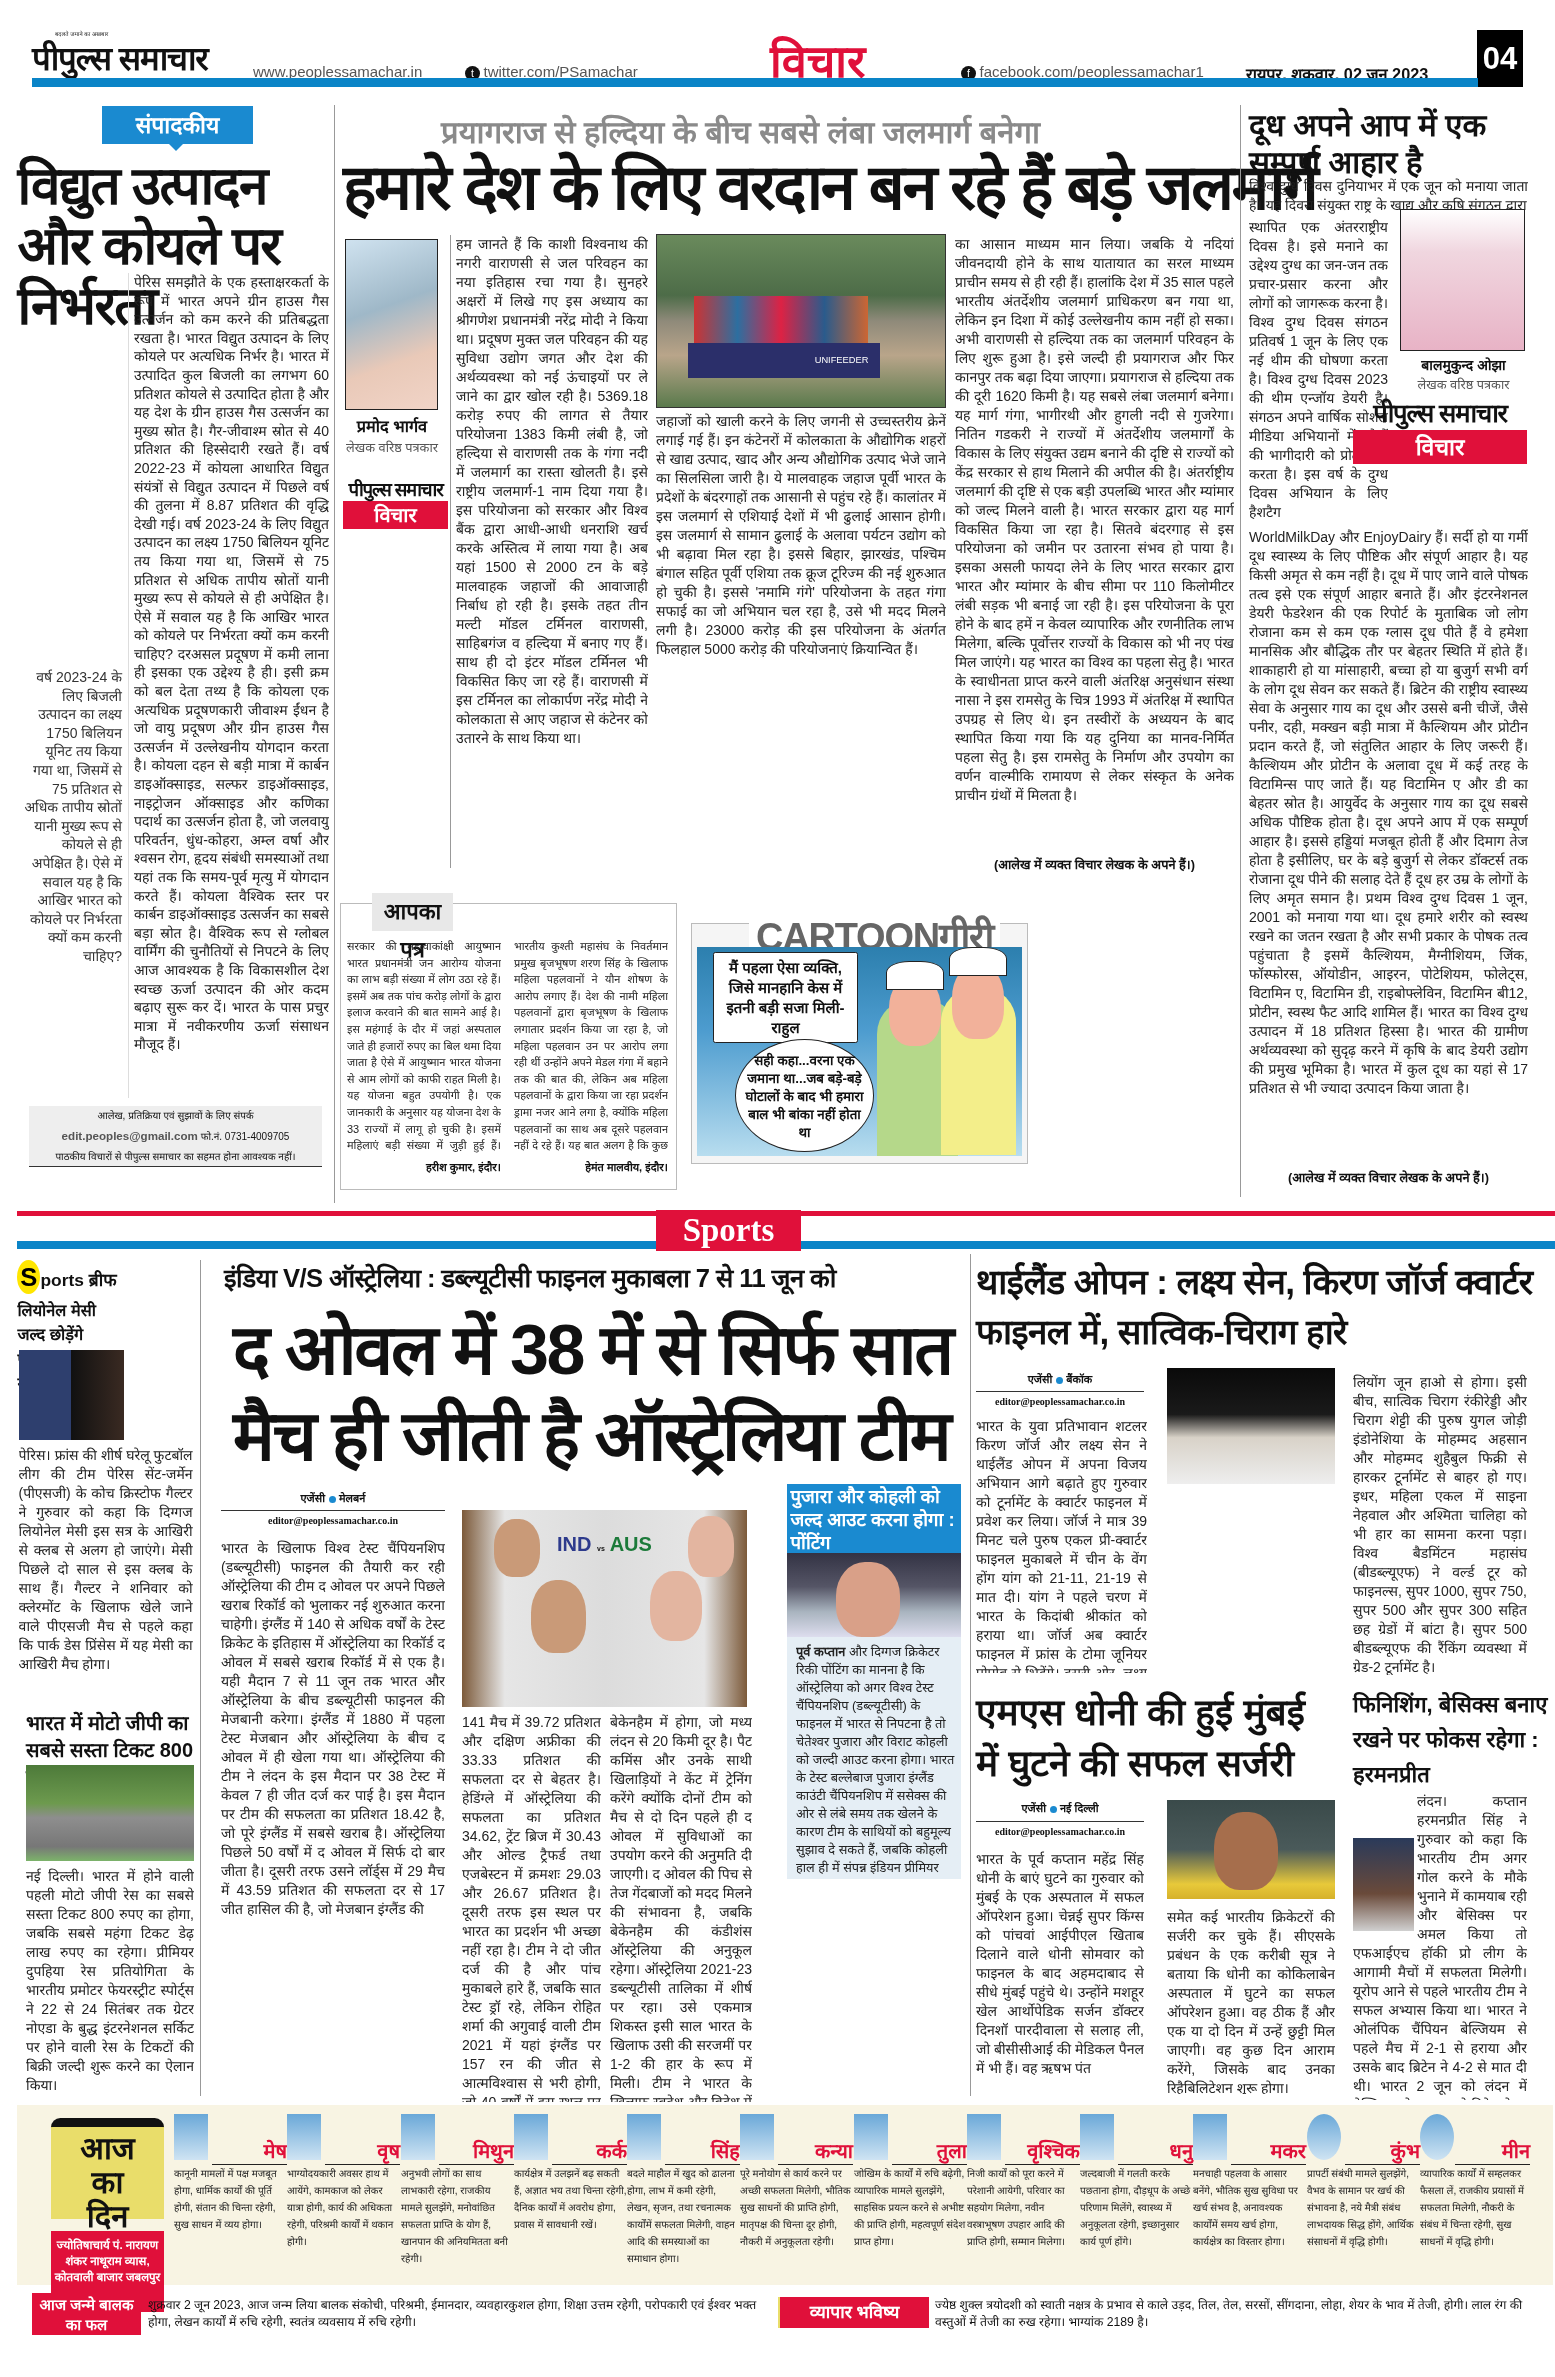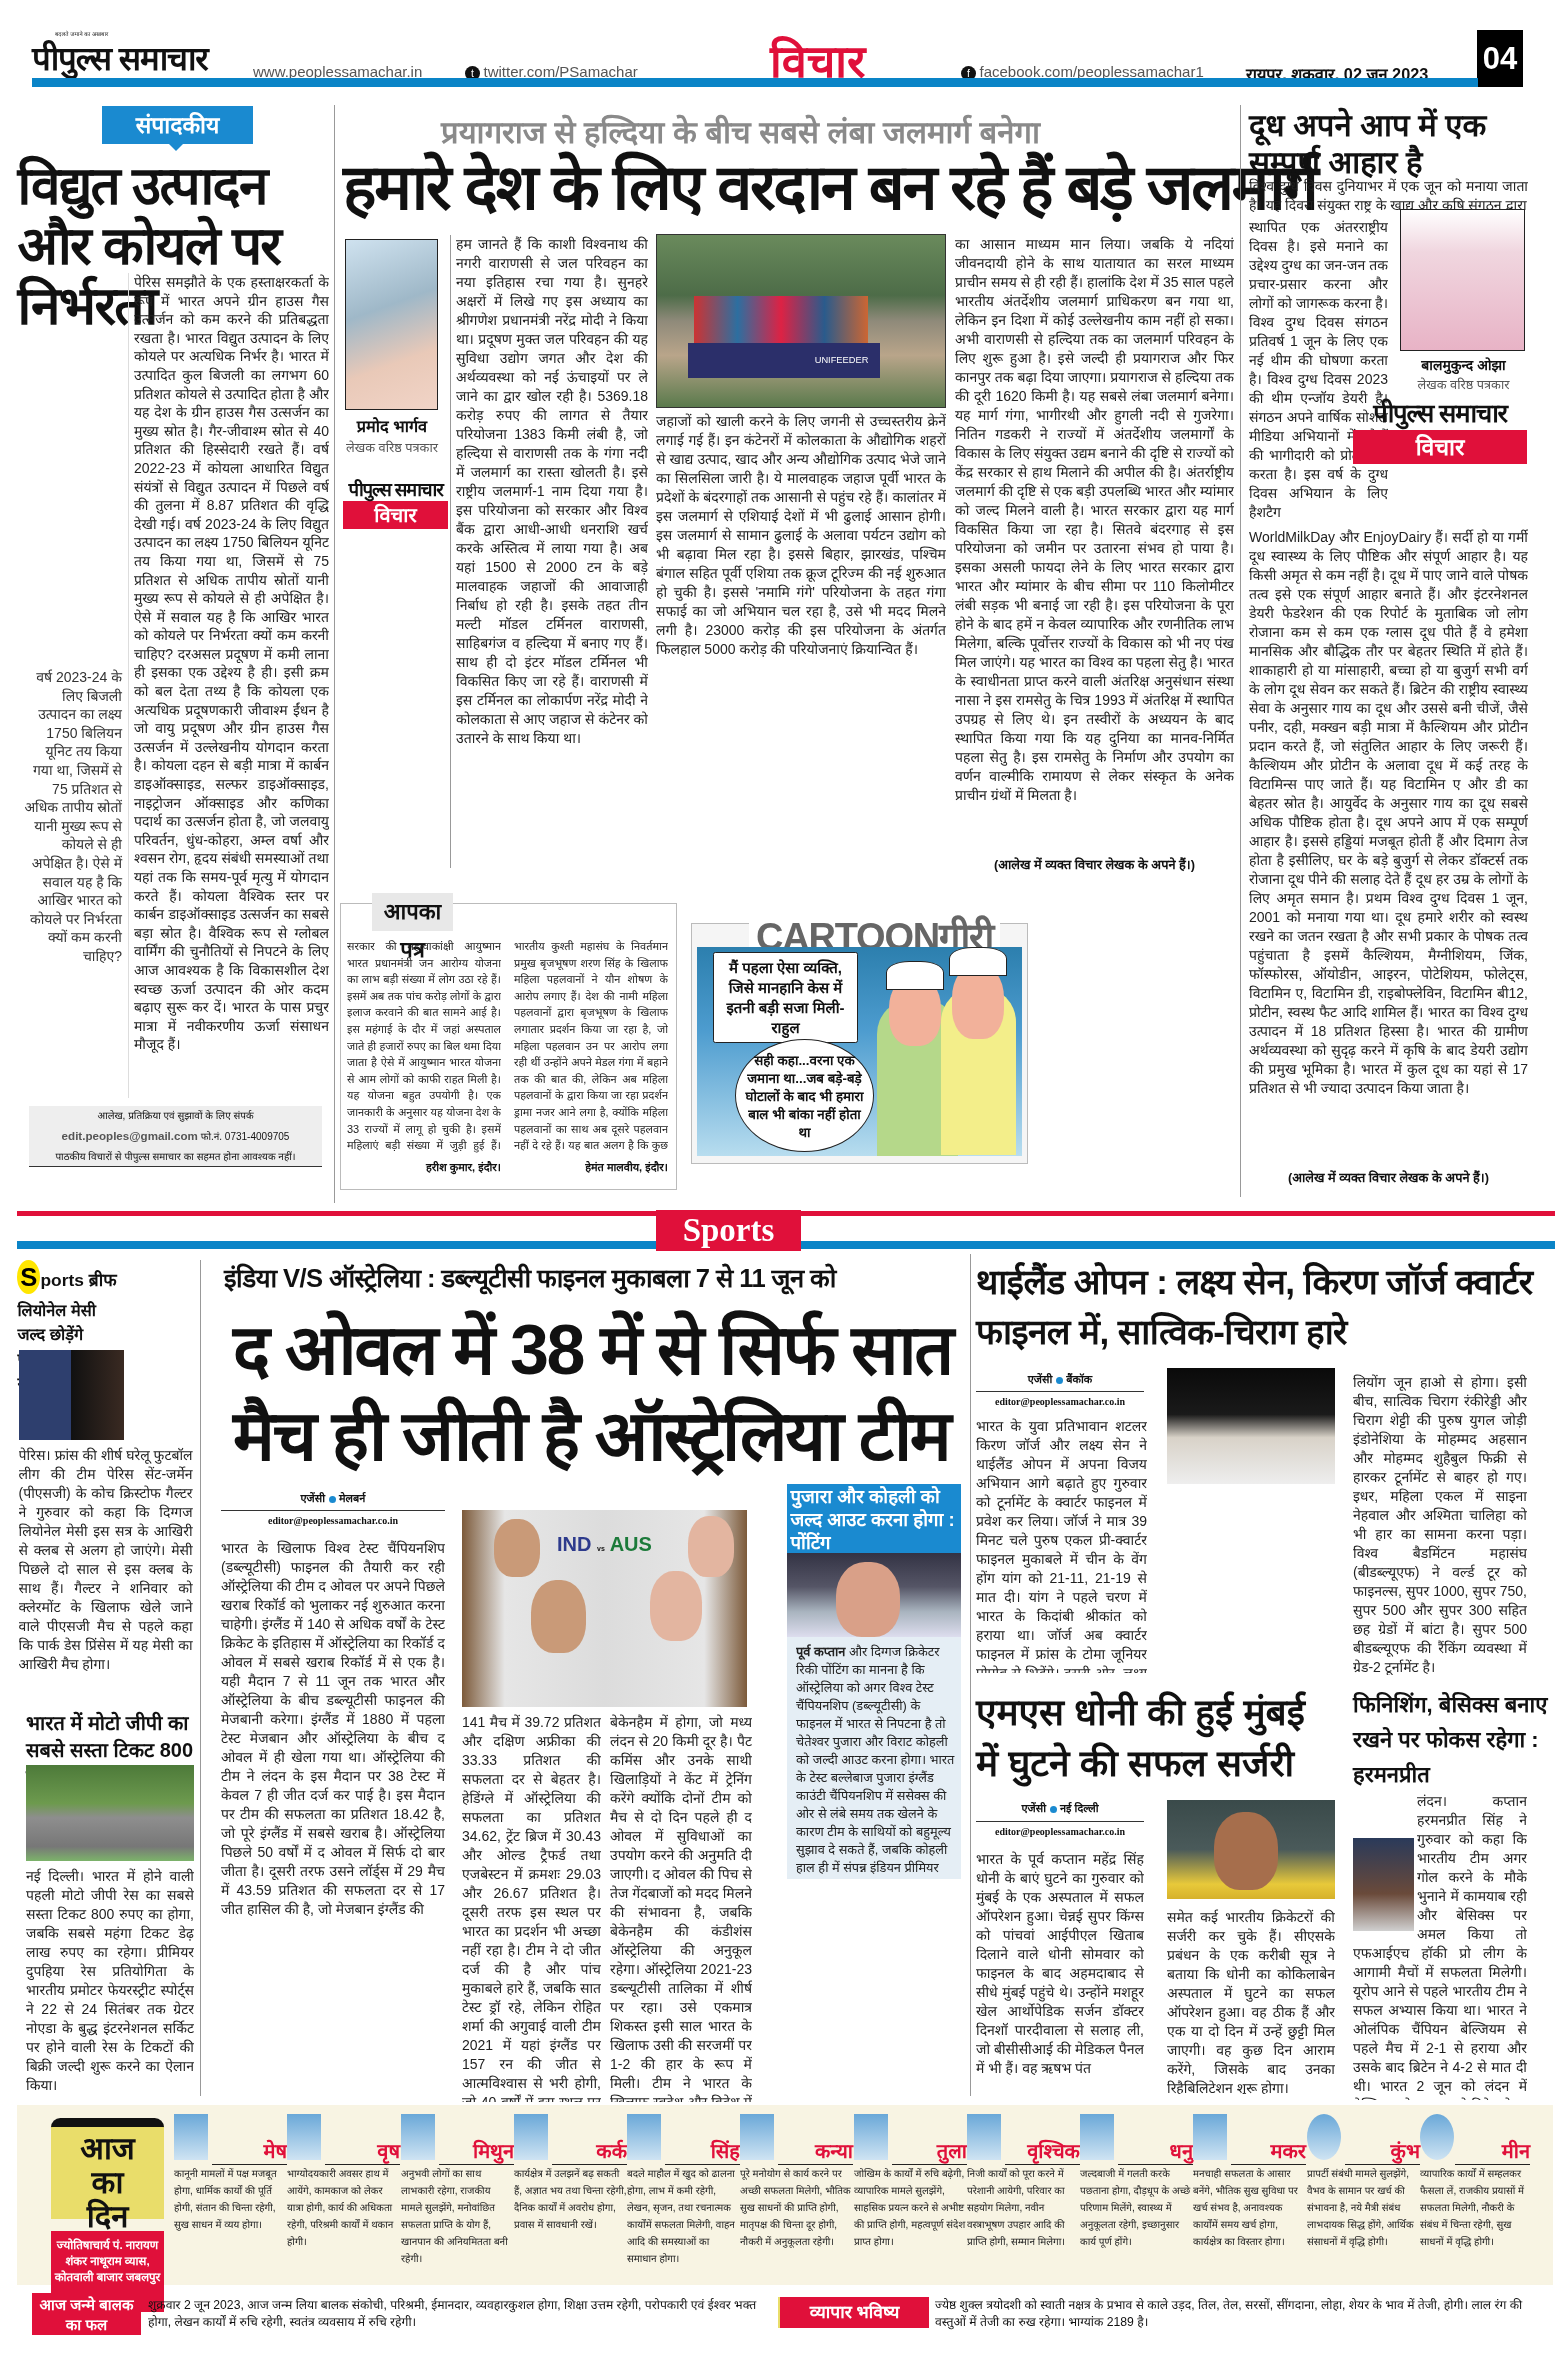--- a/index.html
+++ b/index.html
@@ -296,21 +296,21 @@
     <div class="sign-text">निजी कार्यों को पूरा करने में परेशानी आयेगी, परिवार का सहयोग मिलेगा, नवीन वस्त्राभूषण उपहार आदि की प्राप्ति होगी, सम्मान मिलेगा।</div>
   </div>
 <div class="sign" style="left:1080px;">
     <div class="sign-img"></div>
     <div class="sign-name">धनु</div>
     <div class="sign-text">जल्दबाजी में गलती करके पछताना होगा, दौड़धूप के अच्छे परिणाम मिलेंगे, स्वास्थ्य में अनुकूलता रहेगी, इच्छानुसार कार्य पूर्ण होंगे।</div>
   </div>
 <div class="sign" style="left:1193px;">
     <div class="sign-img"></div>
     <div class="sign-name">मकर</div>
-    <div class="sign-text">मनचाही सफलता के आसार बनेंगे, भौतिक सुख सुविधा पर खर्च संभव है, अनावश्यक कार्योंमें समय खर्च होगा, कार्यक्षेत्र का विस्तार होगा।</div>
+    <div class="sign-text">मनचाही पहलवा के आसार बनेंगे, भौतिक सुख सुविधा पर खर्च संभव है, अनावश्यक कार्योंमें समय खर्च होगा, कार्यक्षेत्र का विस्तार होगा।</div>
   </div>
 <div class="sign" style="left:1307px;">
     <div class="sign-img" style="border-radius:50%;"></div>
     <div class="sign-name">कुंभ</div>
     <div class="sign-text">प्रापर्टी संबंधी मामले सुलझेंगे, वैभव के सामान पर खर्च की संभावना है, नये मैत्री संबंध लाभदायक सिद्ध होंगे, आर्थिक संसाधनों में वृद्धि होगी।</div>
   </div>
 <div class="sign" style="left:1420px;width:110px;">
     <div class="sign-img" style="border-radius:50%;"></div>
     <div class="sign-name">मीन</div>
     <div class="sign-text">व्यापारिक कार्यों में सम्हलकर फैसला लें, राजकीय प्रयासों में सफलता मिलेगी, नौकरी के संबंध में चिन्ता रहेगी, सुख साधनों में वृद्धि होगी।</div>

